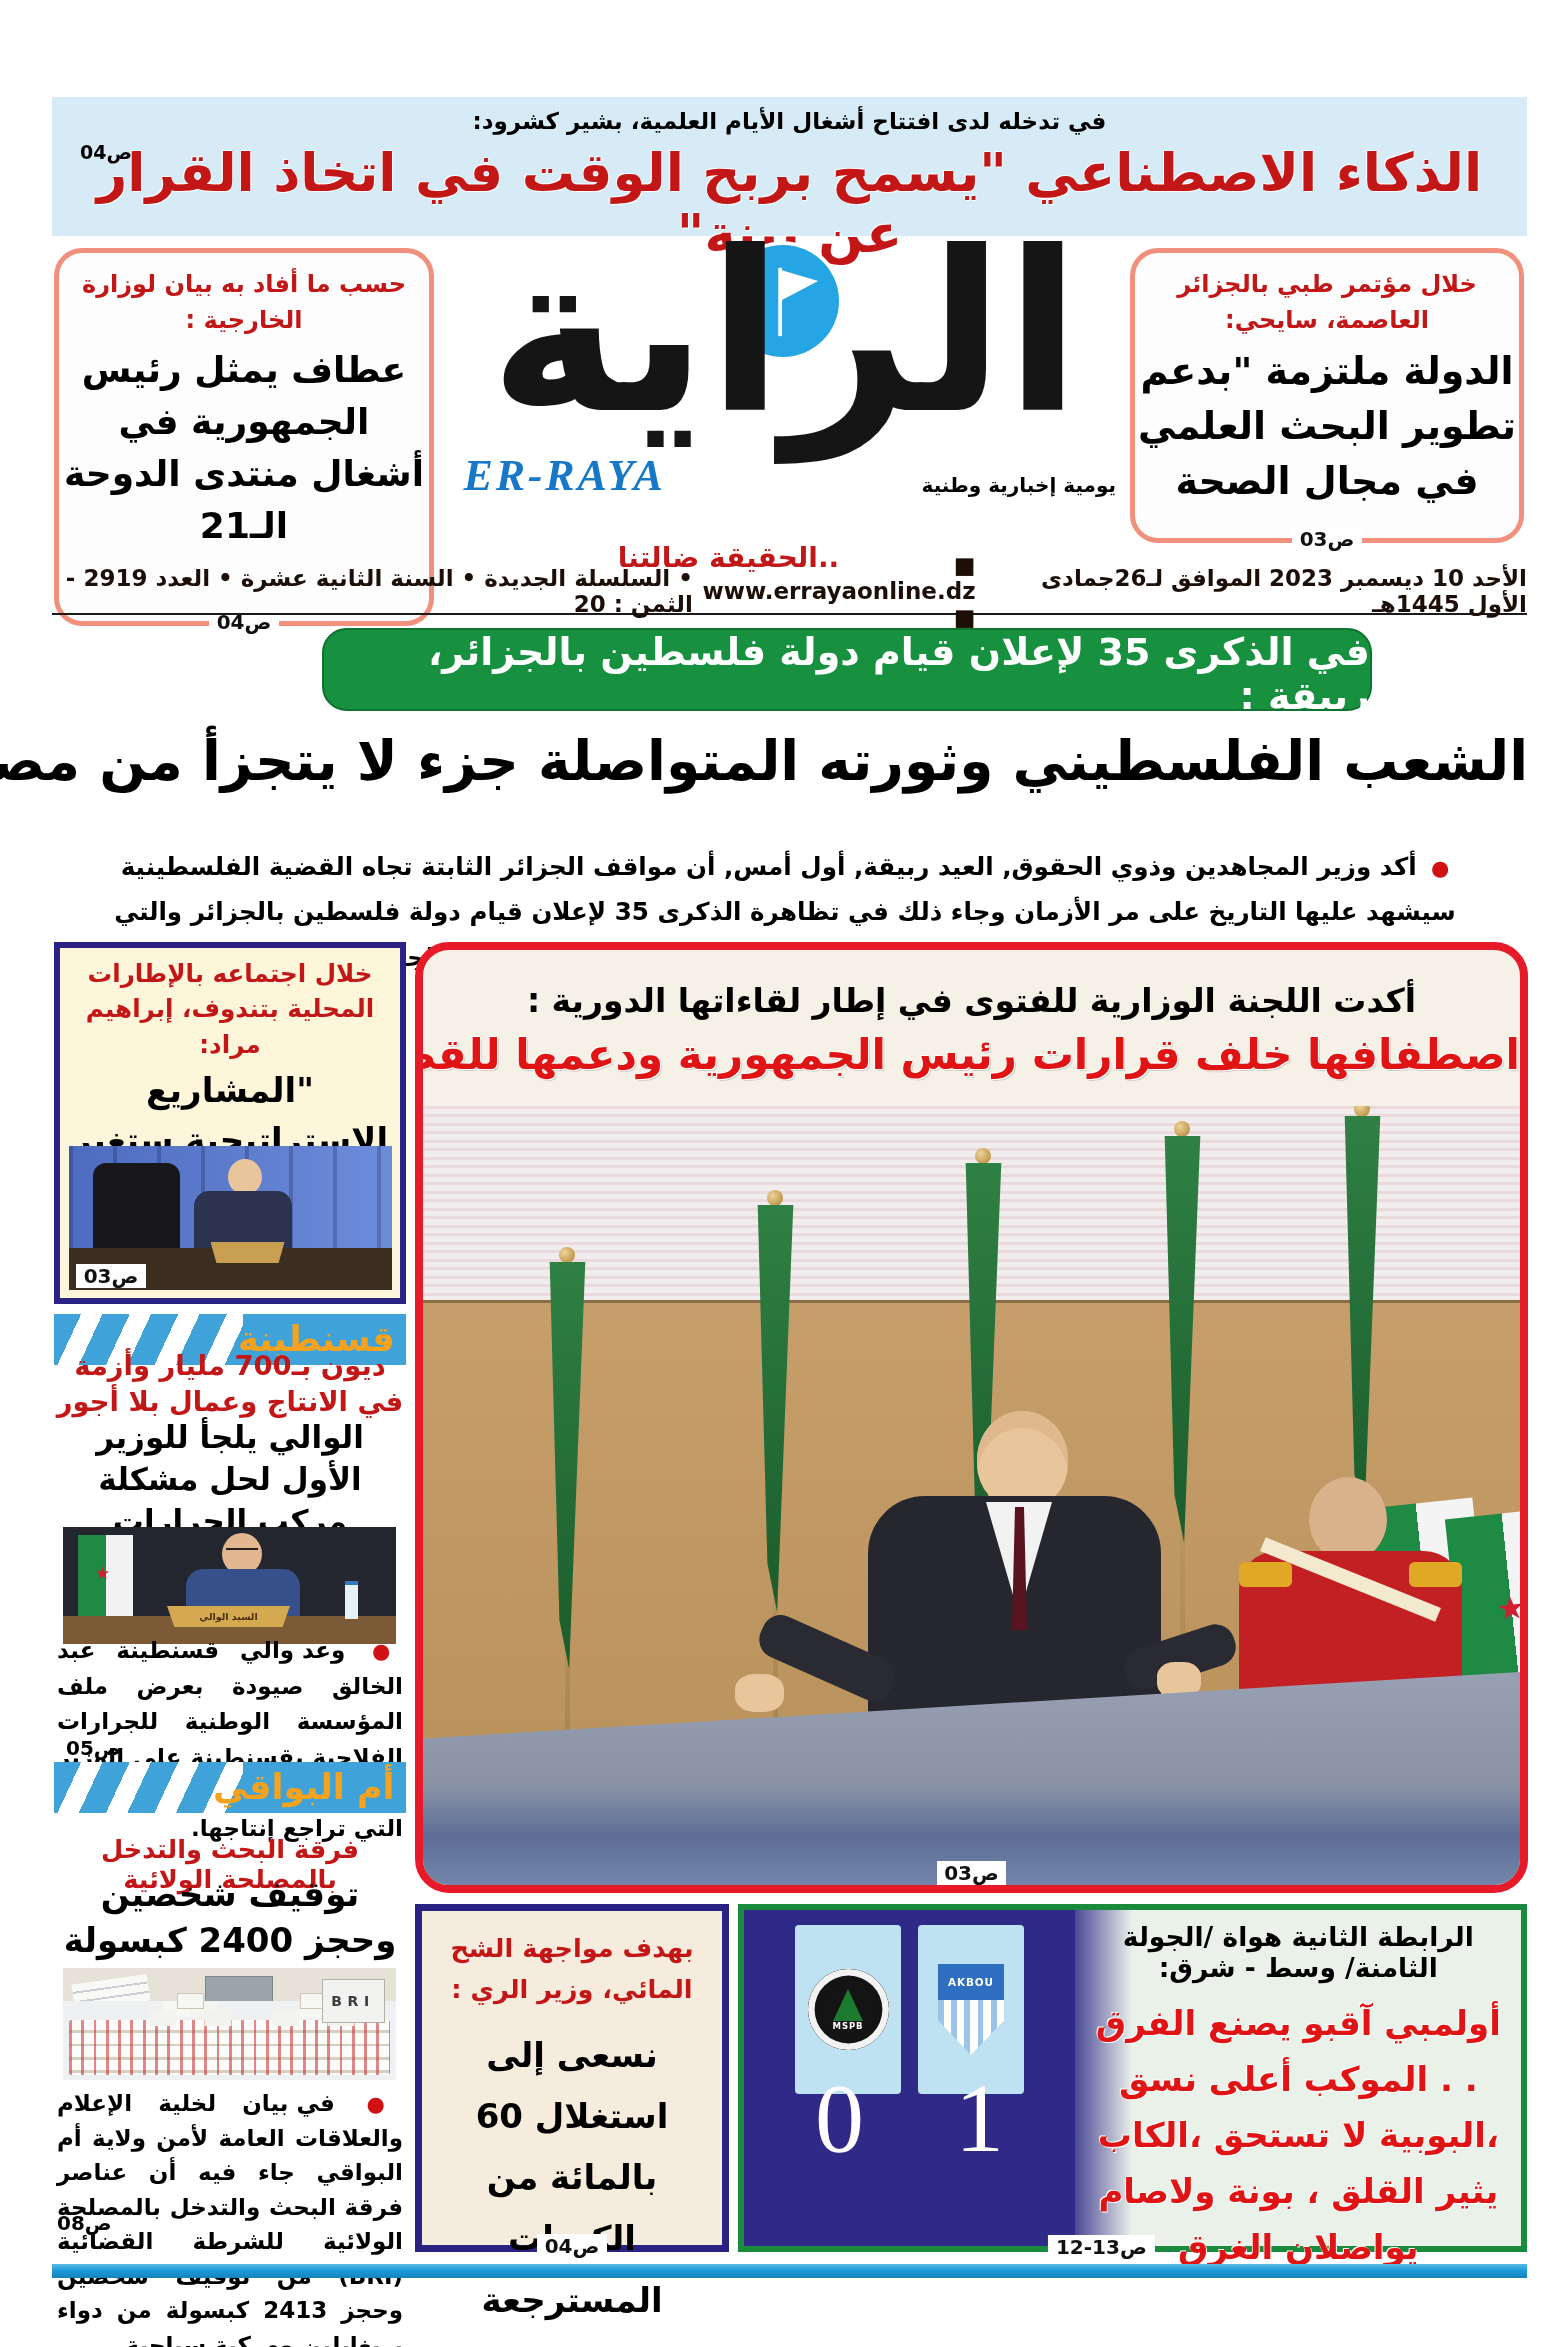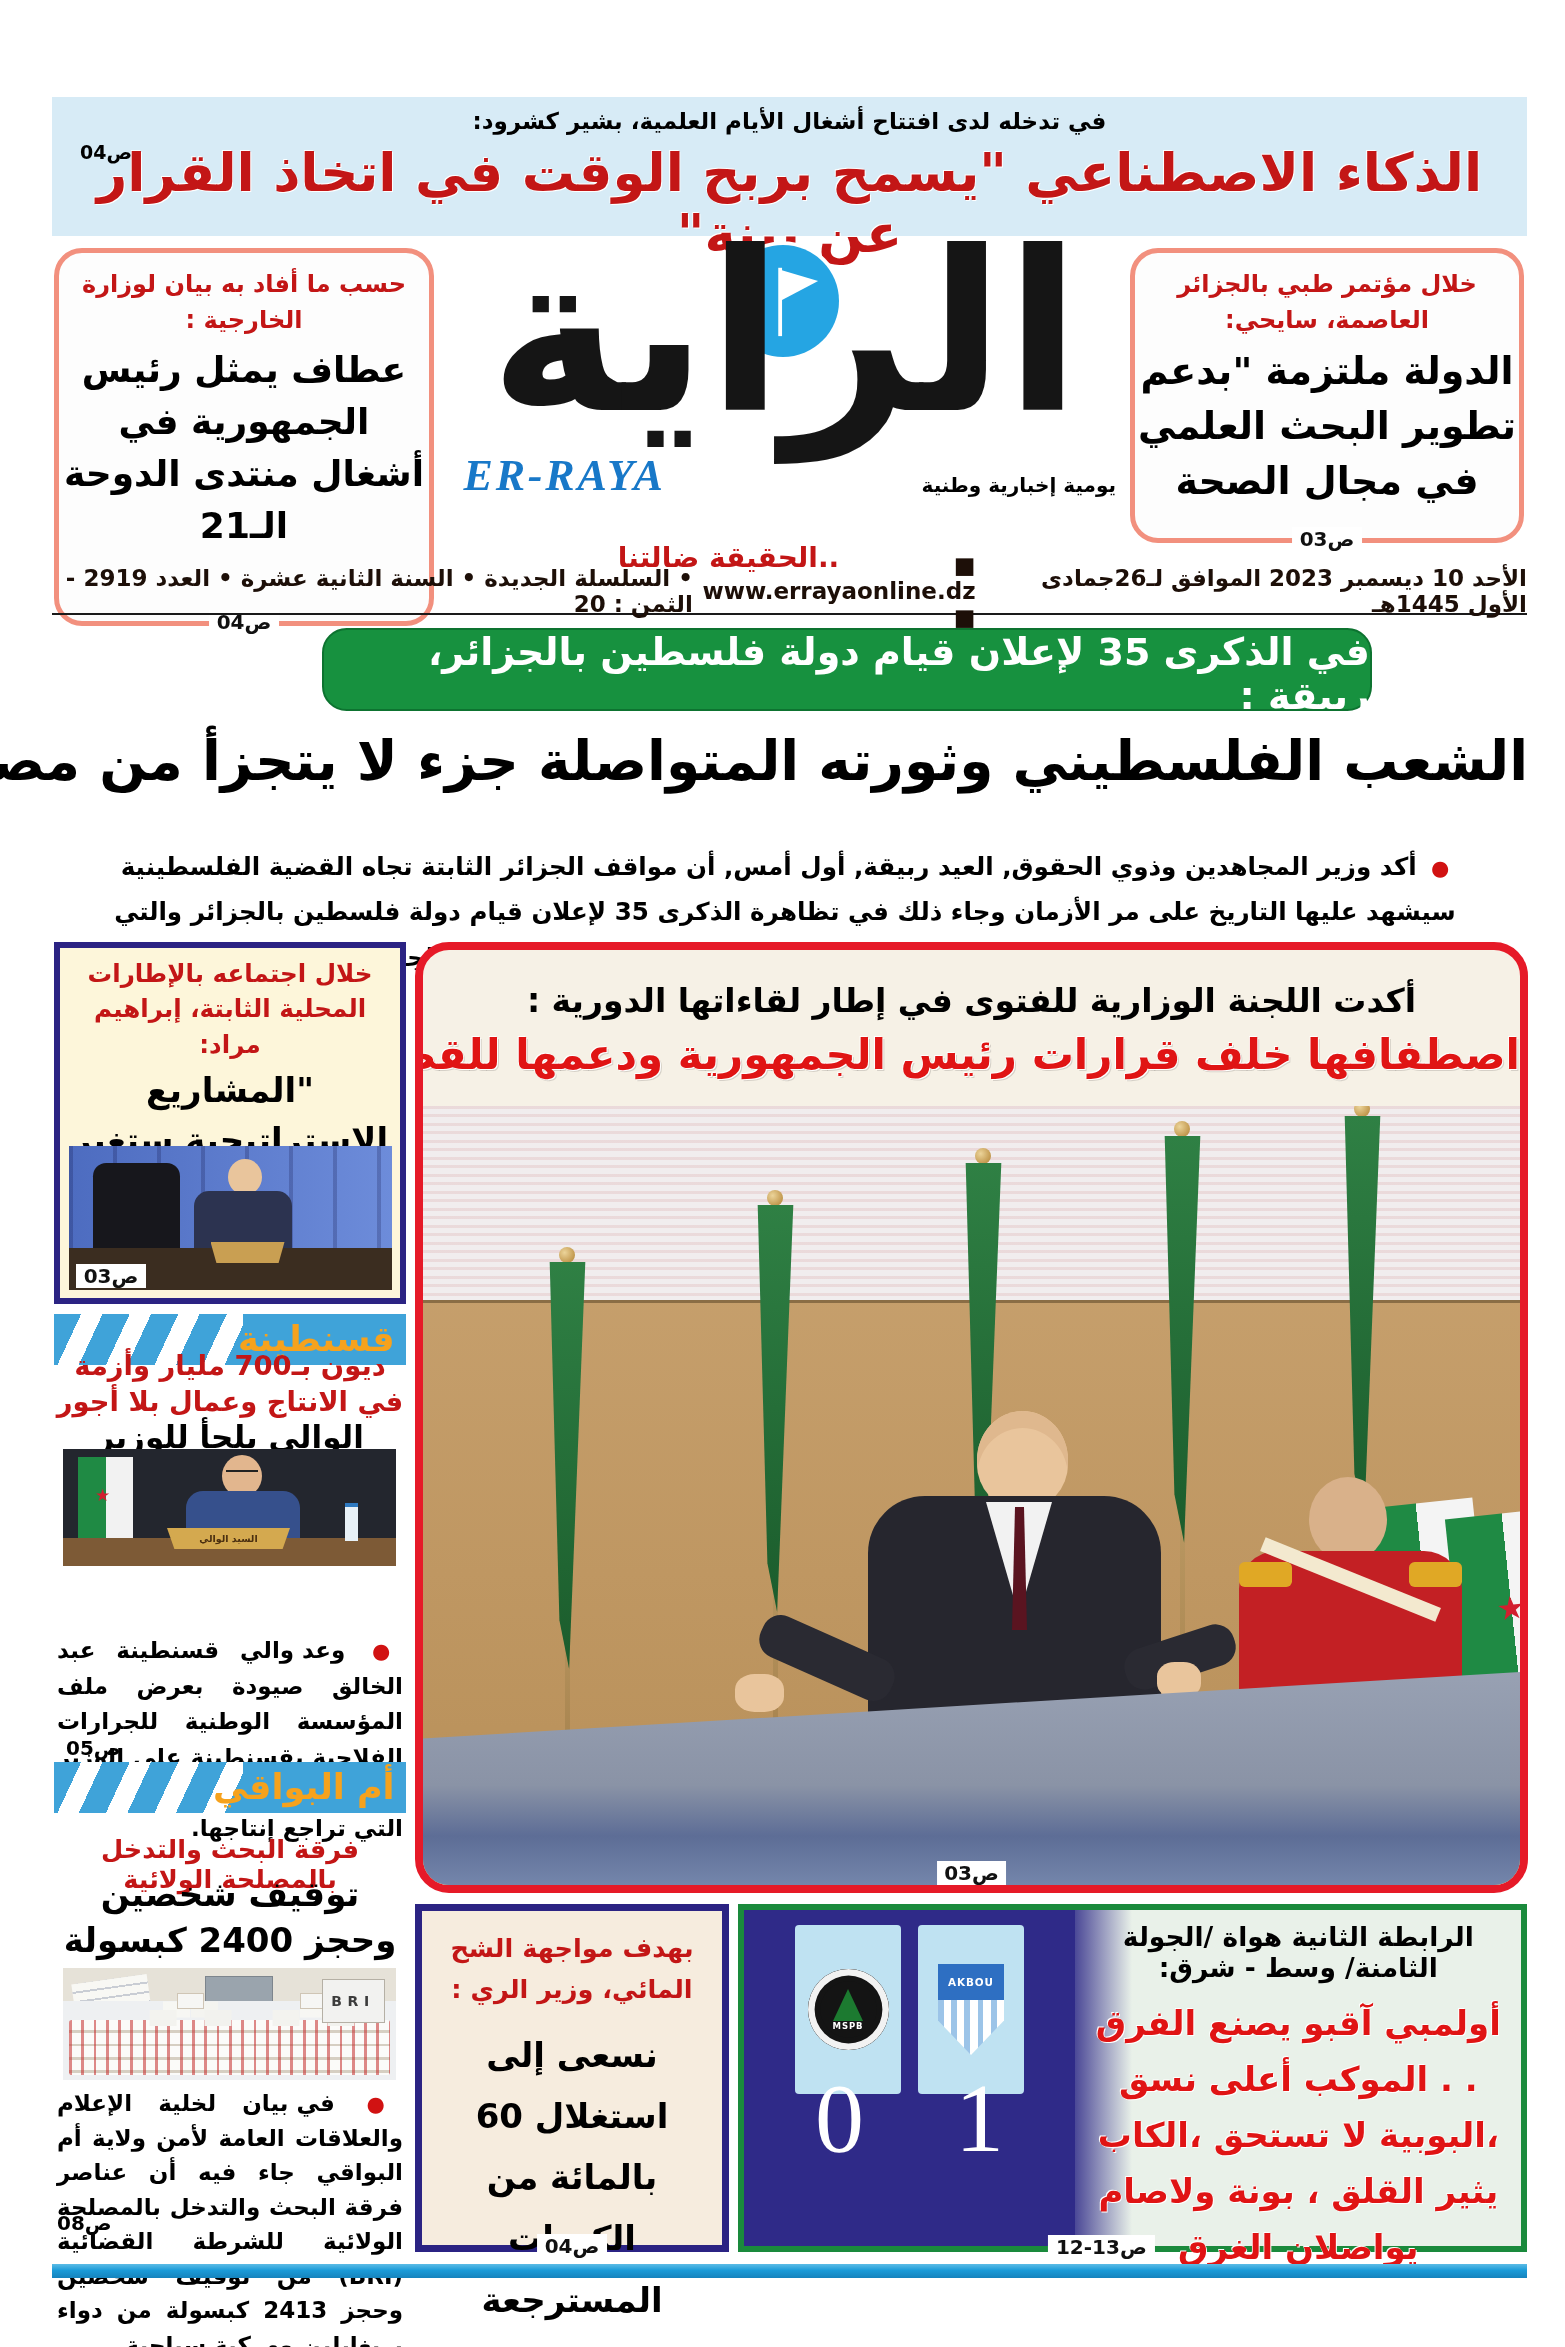--- a/index.html
+++ b/index.html
@@ -69,21 +69,21 @@
   .section-header{height:51px;background:#3fa3d9;overflow:hidden;}
   .sec-const{left:54px;top:1314px;width:352px;}
   .sec-oum{left:54px;top:1762px;width:352px;}
   .stripes{position:absolute;left:0;top:0;bottom:0;width:189px;
            background:repeating-linear-gradient(115deg,transparent 0 24.6px,#ffffff 24.6px 44px);}
   .section-title{position:absolute;right:11.4px;top:0;line-height:51px;font-size:35px;font-weight:bold;color:#f6a21d;}
 
   .const-kicker{left:54px;top:1348px;width:352px;font-size:27.4px;font-weight:bold;color:#c31616;
                 text-align:center;line-height:1.3;}
   .const-headline{left:54px;top:1417px;width:352px;font-size:31px;font-weight:bold;text-align:center;line-height:1.35;}
-  .const-photo{left:63px;top:1449px;width:333px;height:117px;background:#23262e;overflow:hidden;}
+  .const-photo{left:63px;top:1527px;width:333px;height:117px;background:#23262e;overflow:hidden;}
   .alg-flag-s{position:absolute;left:15px;top:7.6px;width:55px;height:87px;
               background:linear-gradient(90deg,#1f8a44 0 50%,#f2f2f2 50% 100%);}
   .alg-flag-s::after{content:"★";position:absolute;left:17px;top:28px;color:#d21f2f;font-size:17px;}
   .wali-head{position:absolute;left:159px;top:5.7px;width:40px;height:42px;border-radius:50%;background:#e2b68e;}
   .wali-glasses{position:absolute;left:163px;top:21px;width:32px;height:9.5px;
                 border-top:2.8px solid #222;}
   .wali-body{position:absolute;left:123px;top:42px;width:114px;height:57px;border-radius:17px 17px 0 0;background:#36508c;}
   .wali-desk{position:absolute;left:0;right:0;bottom:0;height:28px;background:#7d5a36;}
   .wali-plate{position:absolute;left:104px;bottom:17px;width:123px;height:21px;background:#d4a94f;
               clip-path:polygon(6% 100%,0 0,100% 0,94% 100%);
@@ -237,21 +237,21 @@
     <span>في الذكرى 35 لإعلان قيام دولة فلسطين بالجزائر، ربيقة :</span>
   </div>
   <div class="abs lead-headline">الشعب الفلسطيني وثورته المتواصلة جزء لا يتجزأ من مصير أمتنا</div>
   <div class="abs lead-body">
     <span class="bullet">●</span>
     <span>أكد وزير المجاهدين وذوي الحقوق, العيد ربيقة, أول أمس, أن مواقف الجزائر الثابتة تجاه القضية الفلسطينية سيشهد عليها التاريخ على مر الأزمان وجاء ذلك في تظاهرة الذكرى 35 لإعلان قيام دولة فلسطين بالجزائر والتي نظمت من طرف وزارة المجاهدين وذوي الحقوق, بالتنسيق مع سفارة دولة فلسطين بالجزائر, بقصر الأمم بالجزائر العاصمة.</span>
     <span class="ref-inline">ص03</span>
   </div>
 
   <div class="abs tindouf-box">
-    <div class="tin-kicker">خلال اجتماعه بالإطارات المحلية الثابتة، إبراهيم مراد:</div>
+    <div class="tin-kicker">خلال اجتماعه بالإطارات المحلية بتندوف، إبراهيم مراد:</div>
     <div class="tin-headline">"المشاريع الإستراتيجية ستغير وجه الولاية والمنطقة ككل"</div>
     <div class="tin-photo">
       <div class="wall-lines"></div>
       <div class="tin-chair"></div>
       <div class="tin-head"></div>
       <div class="tin-body"></div>
       <div class="tin-desk"></div>
       <div class="tin-plate"></div>
       <span class="photo-ref chip">ص03</span>
     </div>

